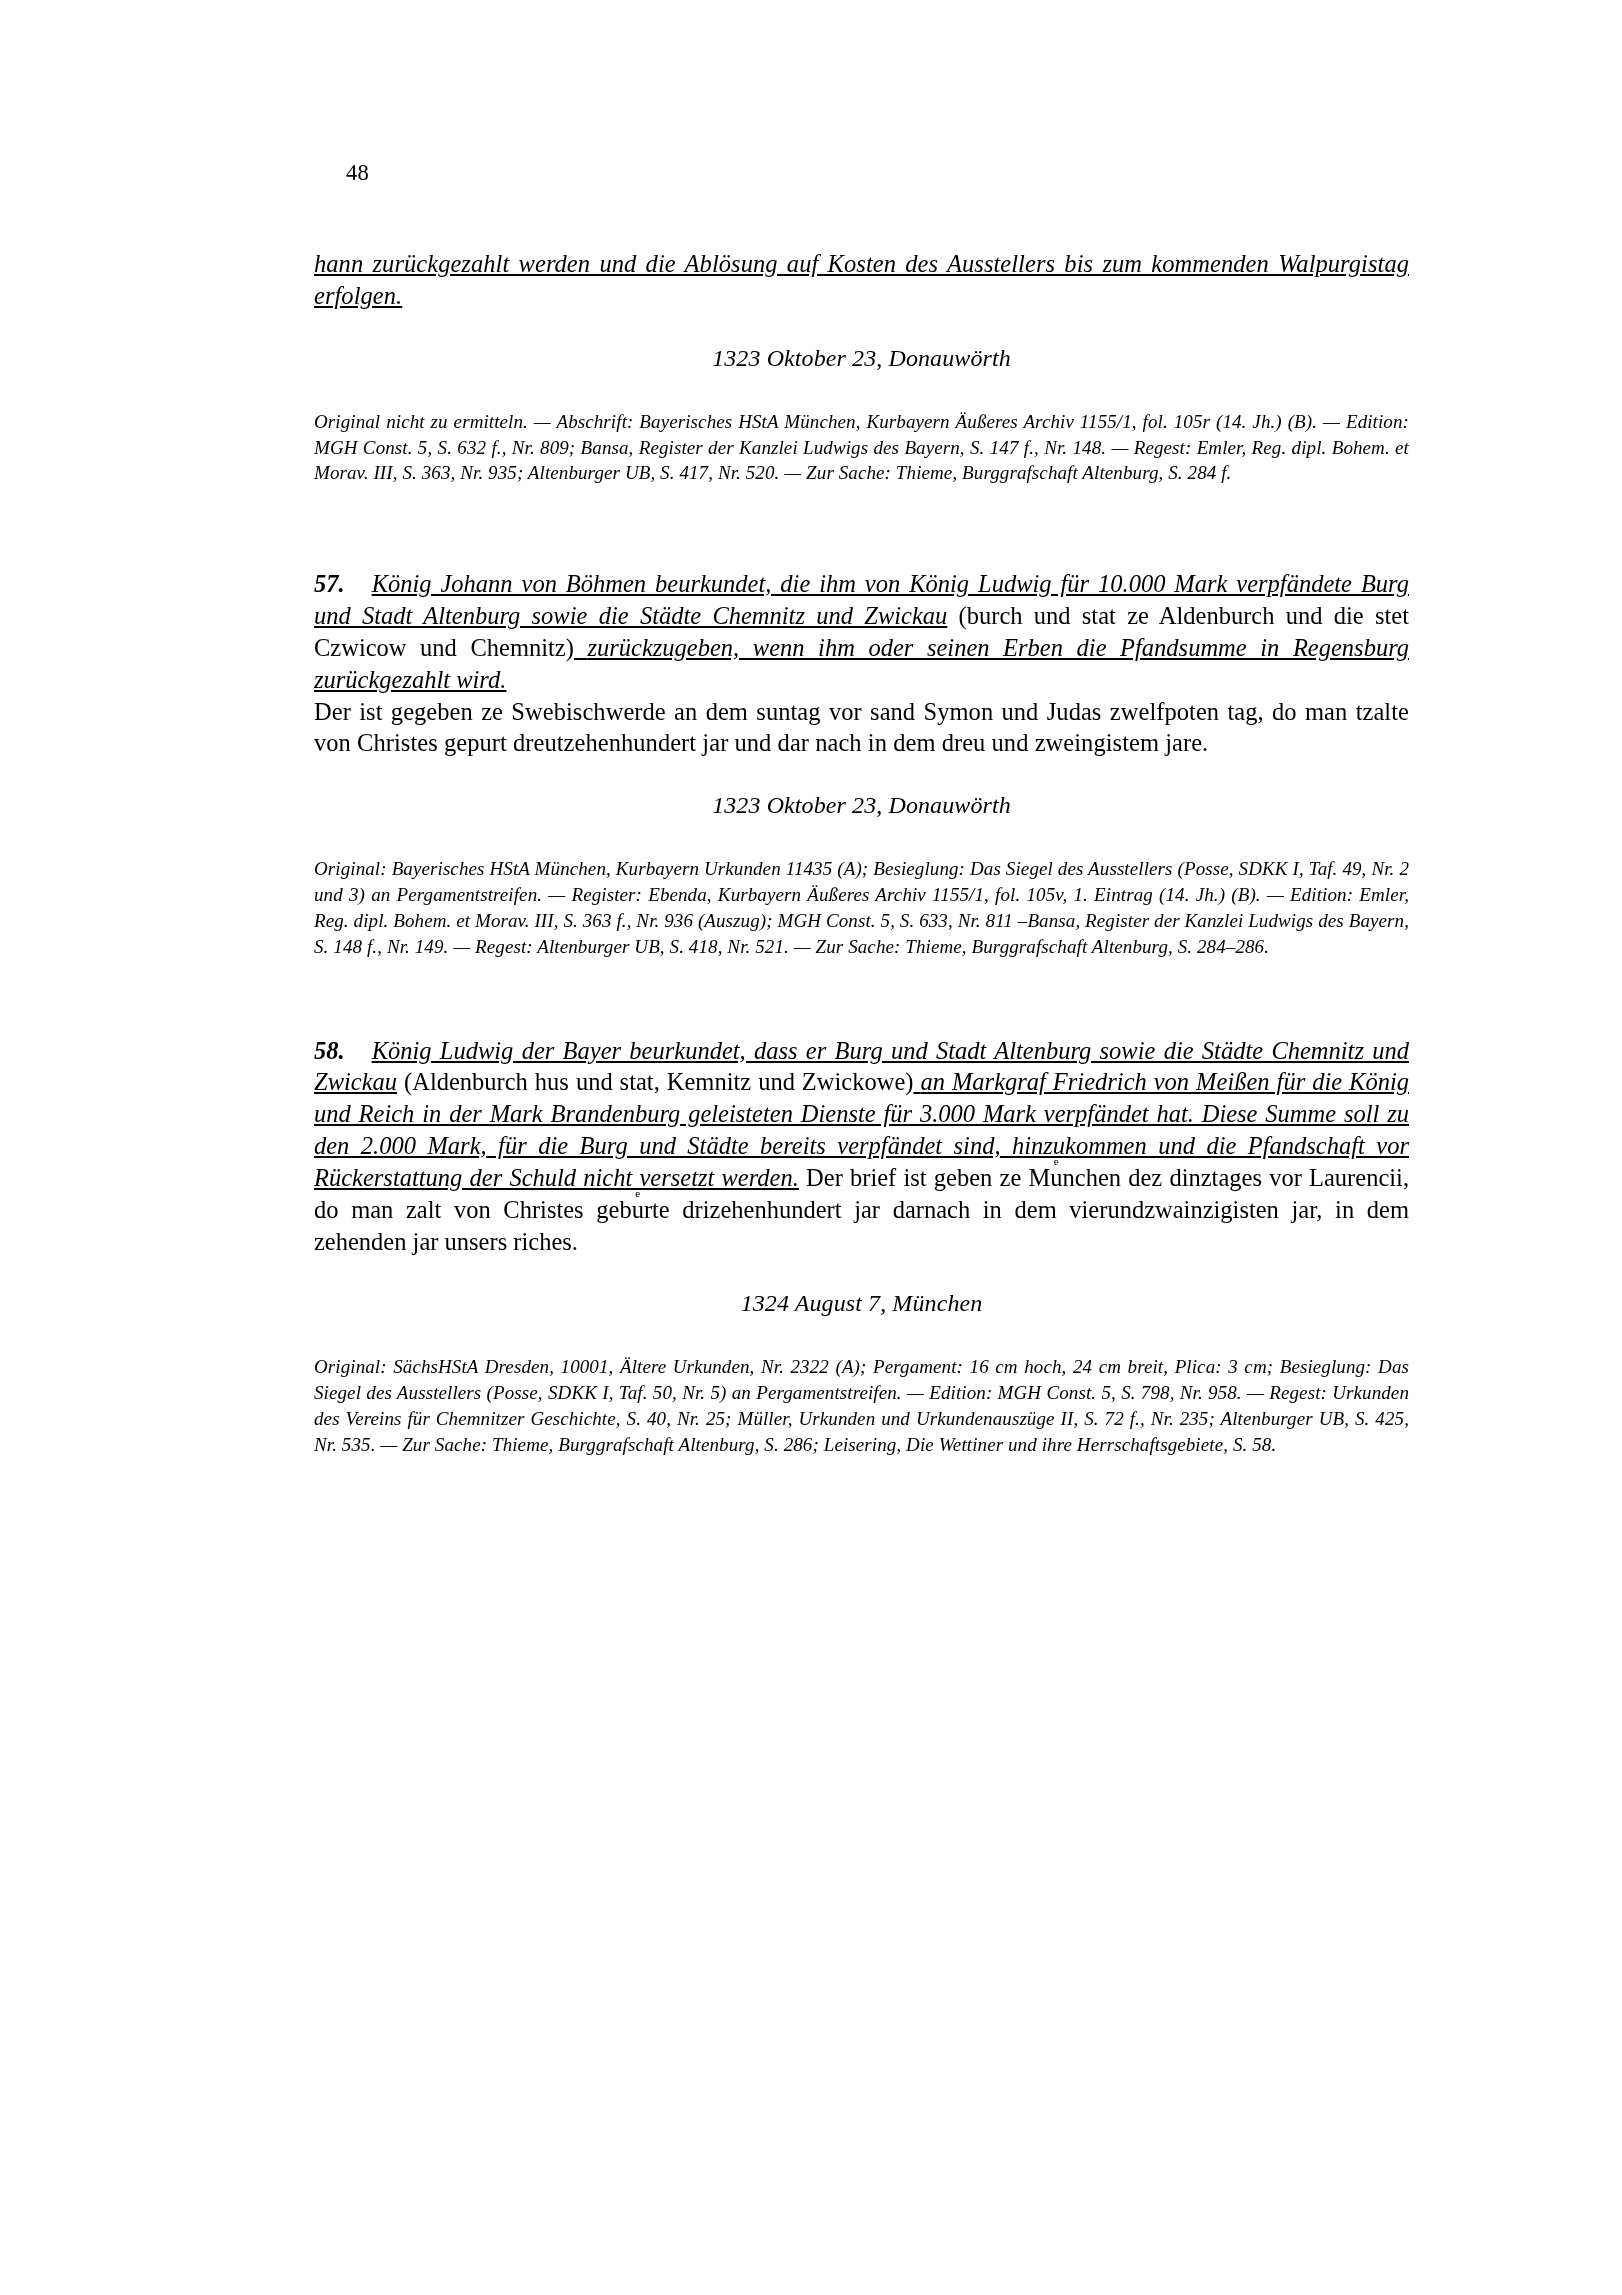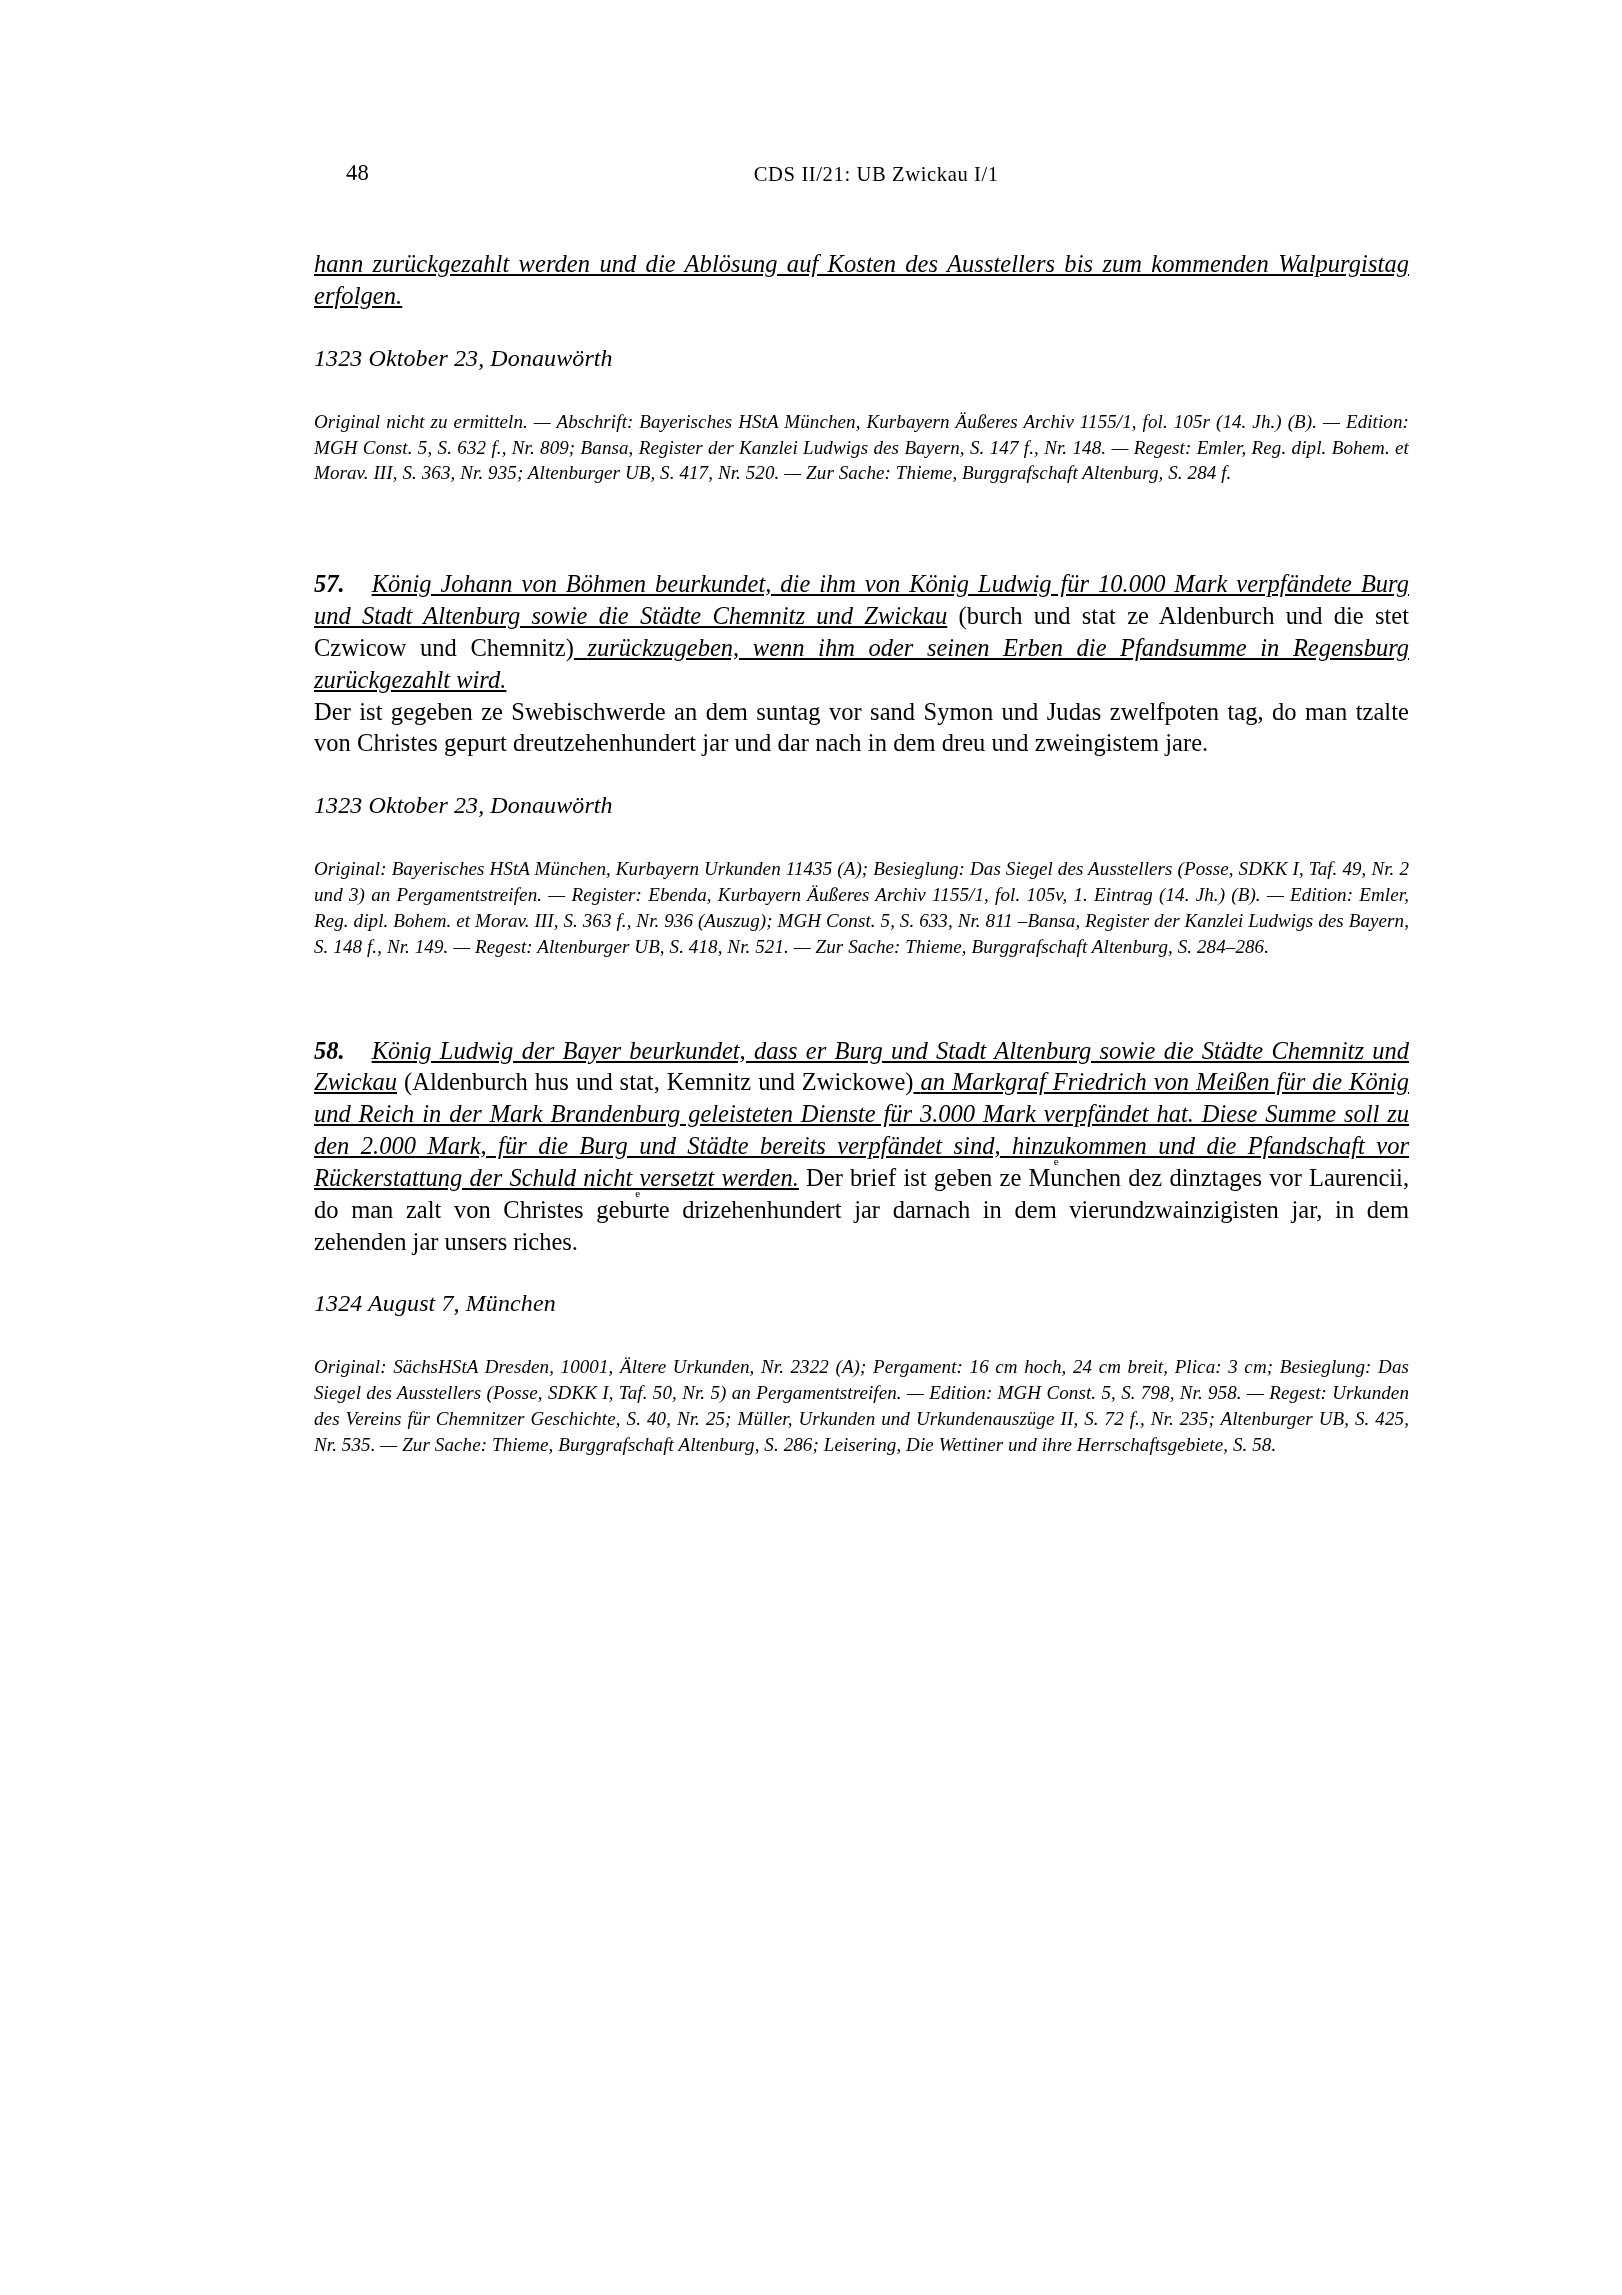--- a/index.html
+++ b/index.html
@@ -75,21 +75,21 @@
   }
   .entry-no {
     font-style: italic;
     font-weight: bold;
     margin-right: 27px;
   }
 
   .dateline {
     font-style: italic;
     font-size: 24px;
-    text-align: left;
+    text-align: center;
     letter-spacing: 0.1px;
   }
 
   .apparatus {
     font-style: italic;
     font-size: 19px;
     line-height: 1.36;
     text-align: justify;
     letter-spacing: 0.1px;
   }
@@ -117,21 +117,20 @@
   }
 </style>
 </head>
 <body>
 
 <div class="page">
   <div class="content">
 
     <div class="running-head">
       <span class="folio">48</span>
-      <span class="head-title">CDS II/21: UB Zwickau I/1</span>
     </div>
 
     <div class="sp-head-to-body"></div>
 
     <div class="para body-text it">hann zurückgezahlt werden und die Ablösung auf Kosten des Ausstellers bis zum kommenden Walpurgistag erfolgen.</div>
 
     <div class="sp-body-to-date"></div>
     <div class="dateline">1323 Oktober 23, Donauwörth</div>
 
     <div class="sp-date-to-app"></div>

